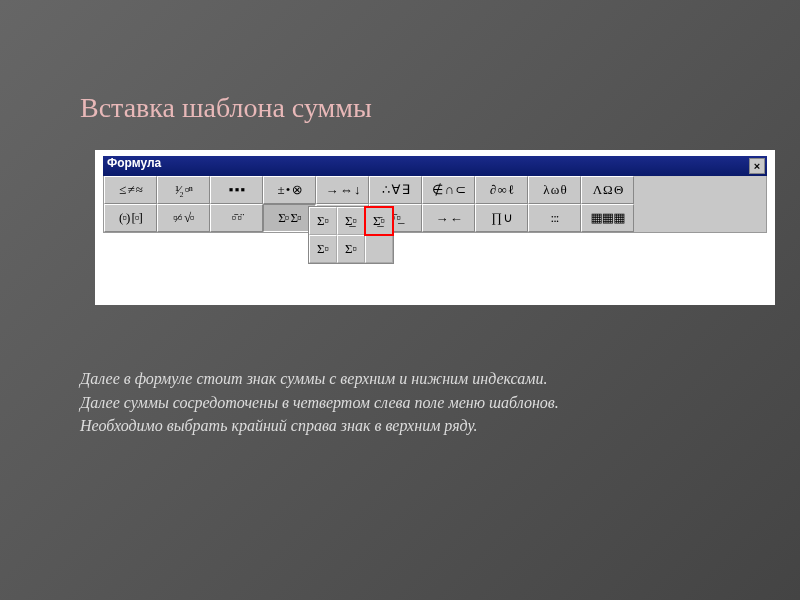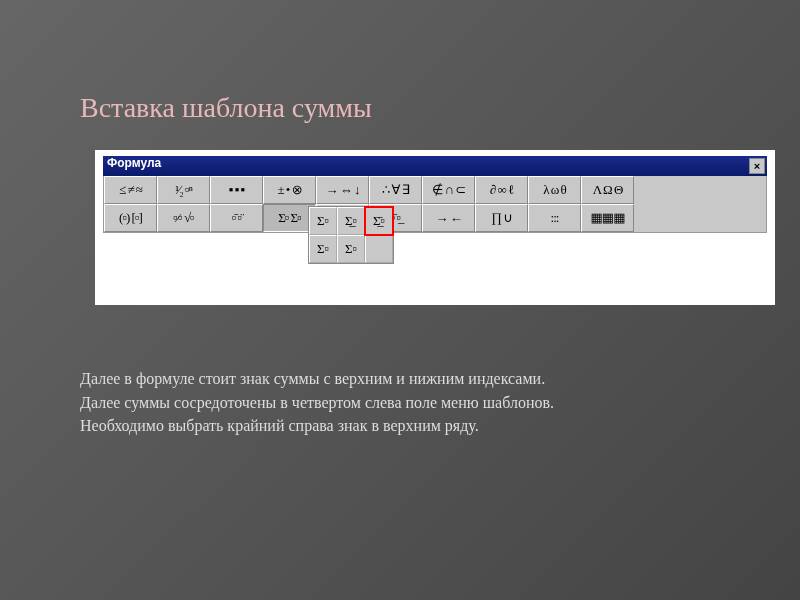--- a/index.html
+++ b/index.html
@@ -101,21 +101,21 @@
   }
   .body-text {
     position: absolute;
     top: 368px; left: 80px;
     width: 640px;
     color: #ddd;
     font-size: 16px;
     line-height: 1.35;
     text-align: justify;
   }
-  .body-text p { margin-bottom: 2px; text-indent: 0; }
+  .body-text p { margin-bottom: 2px; text-indent: 0; font-style: italic; }
   .body-text p.hang { padding-left: 28px; text-indent: -28px; }
 </style>
 </head>
 <body>
 
 <div class="slide-title">Вставка шаблона суммы</div>
 
 <div class="toolbar-panel">
   <div class="titlebar">
     <span class="titlebar-text">Формула</span>

